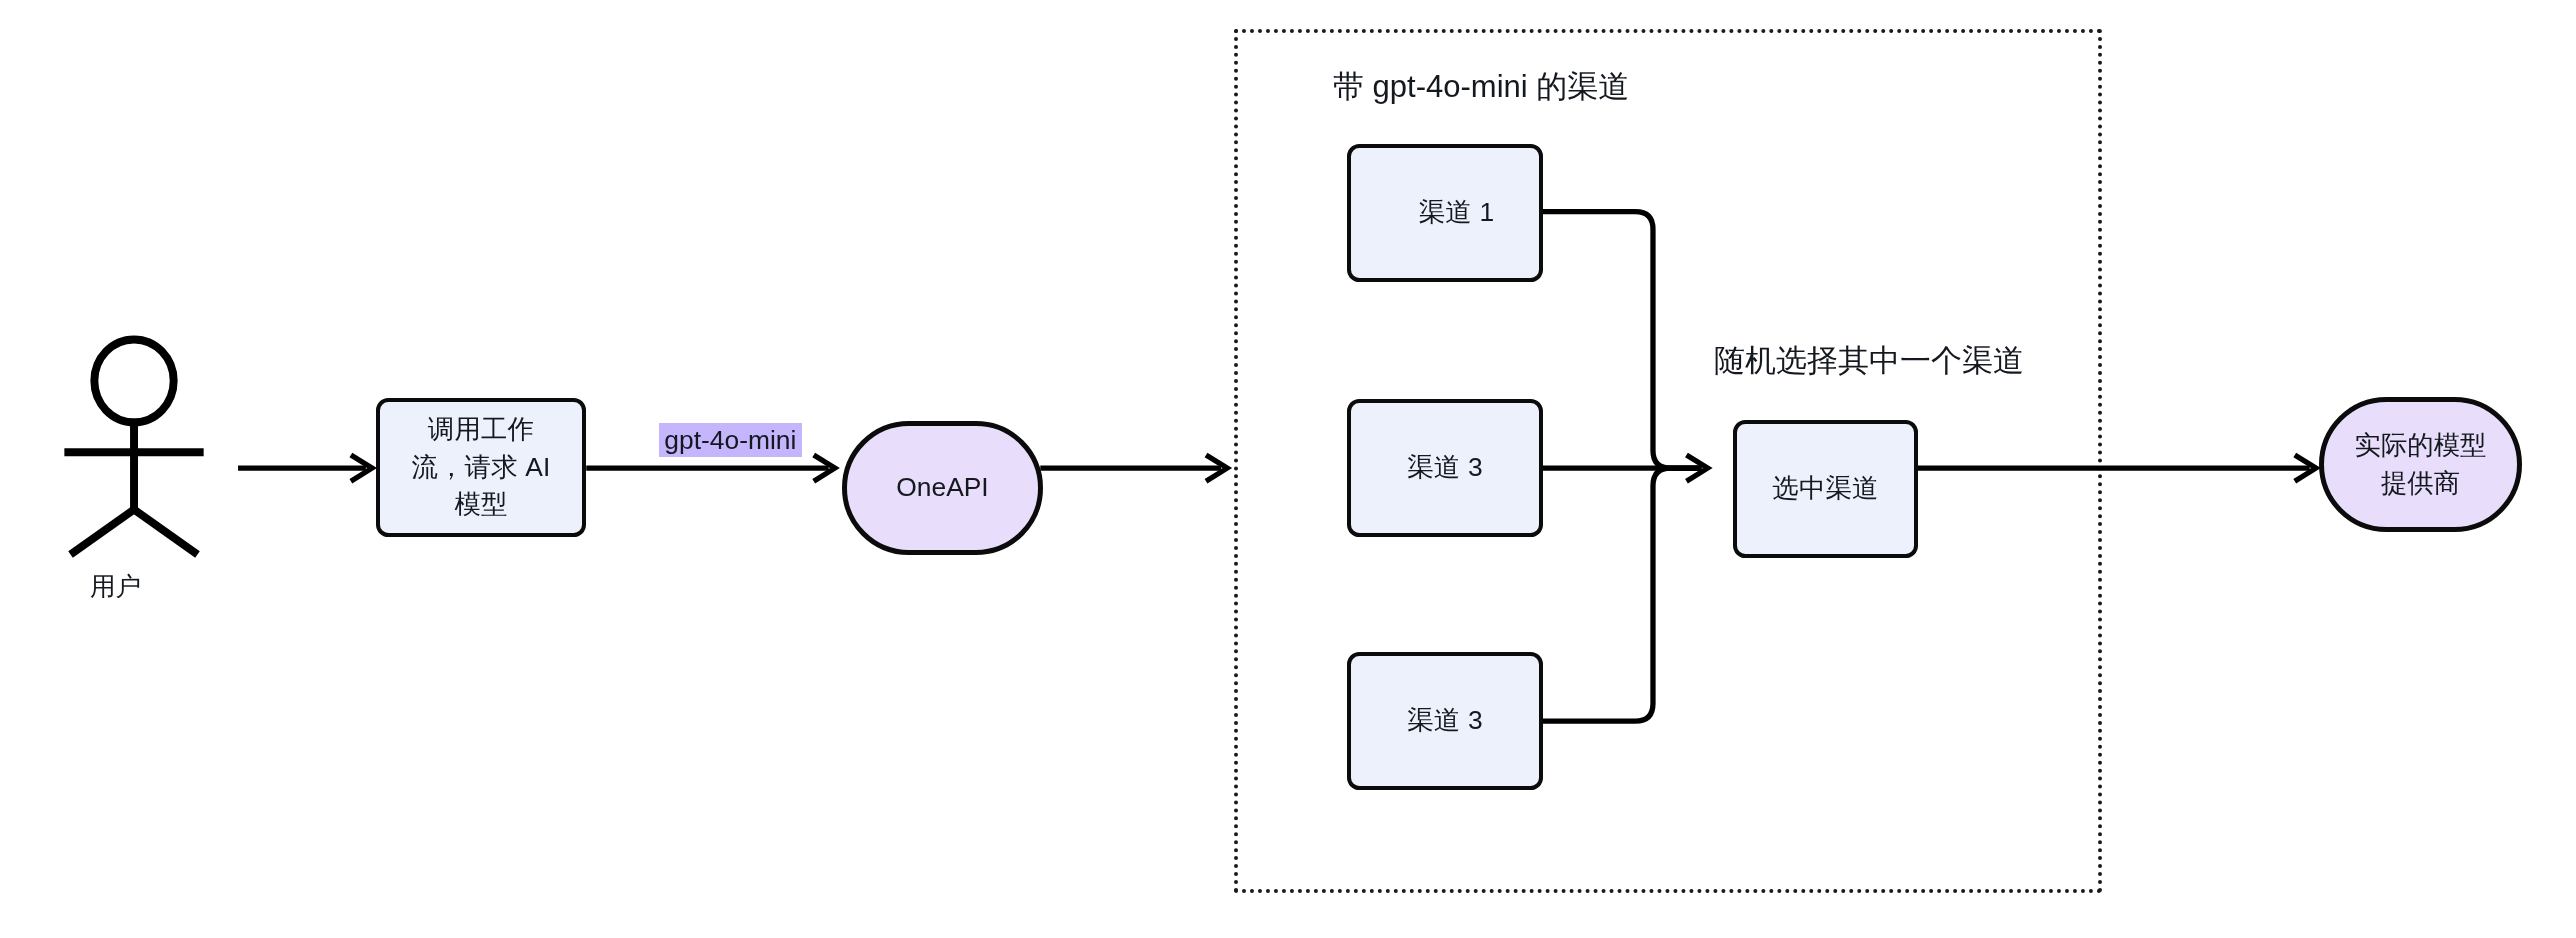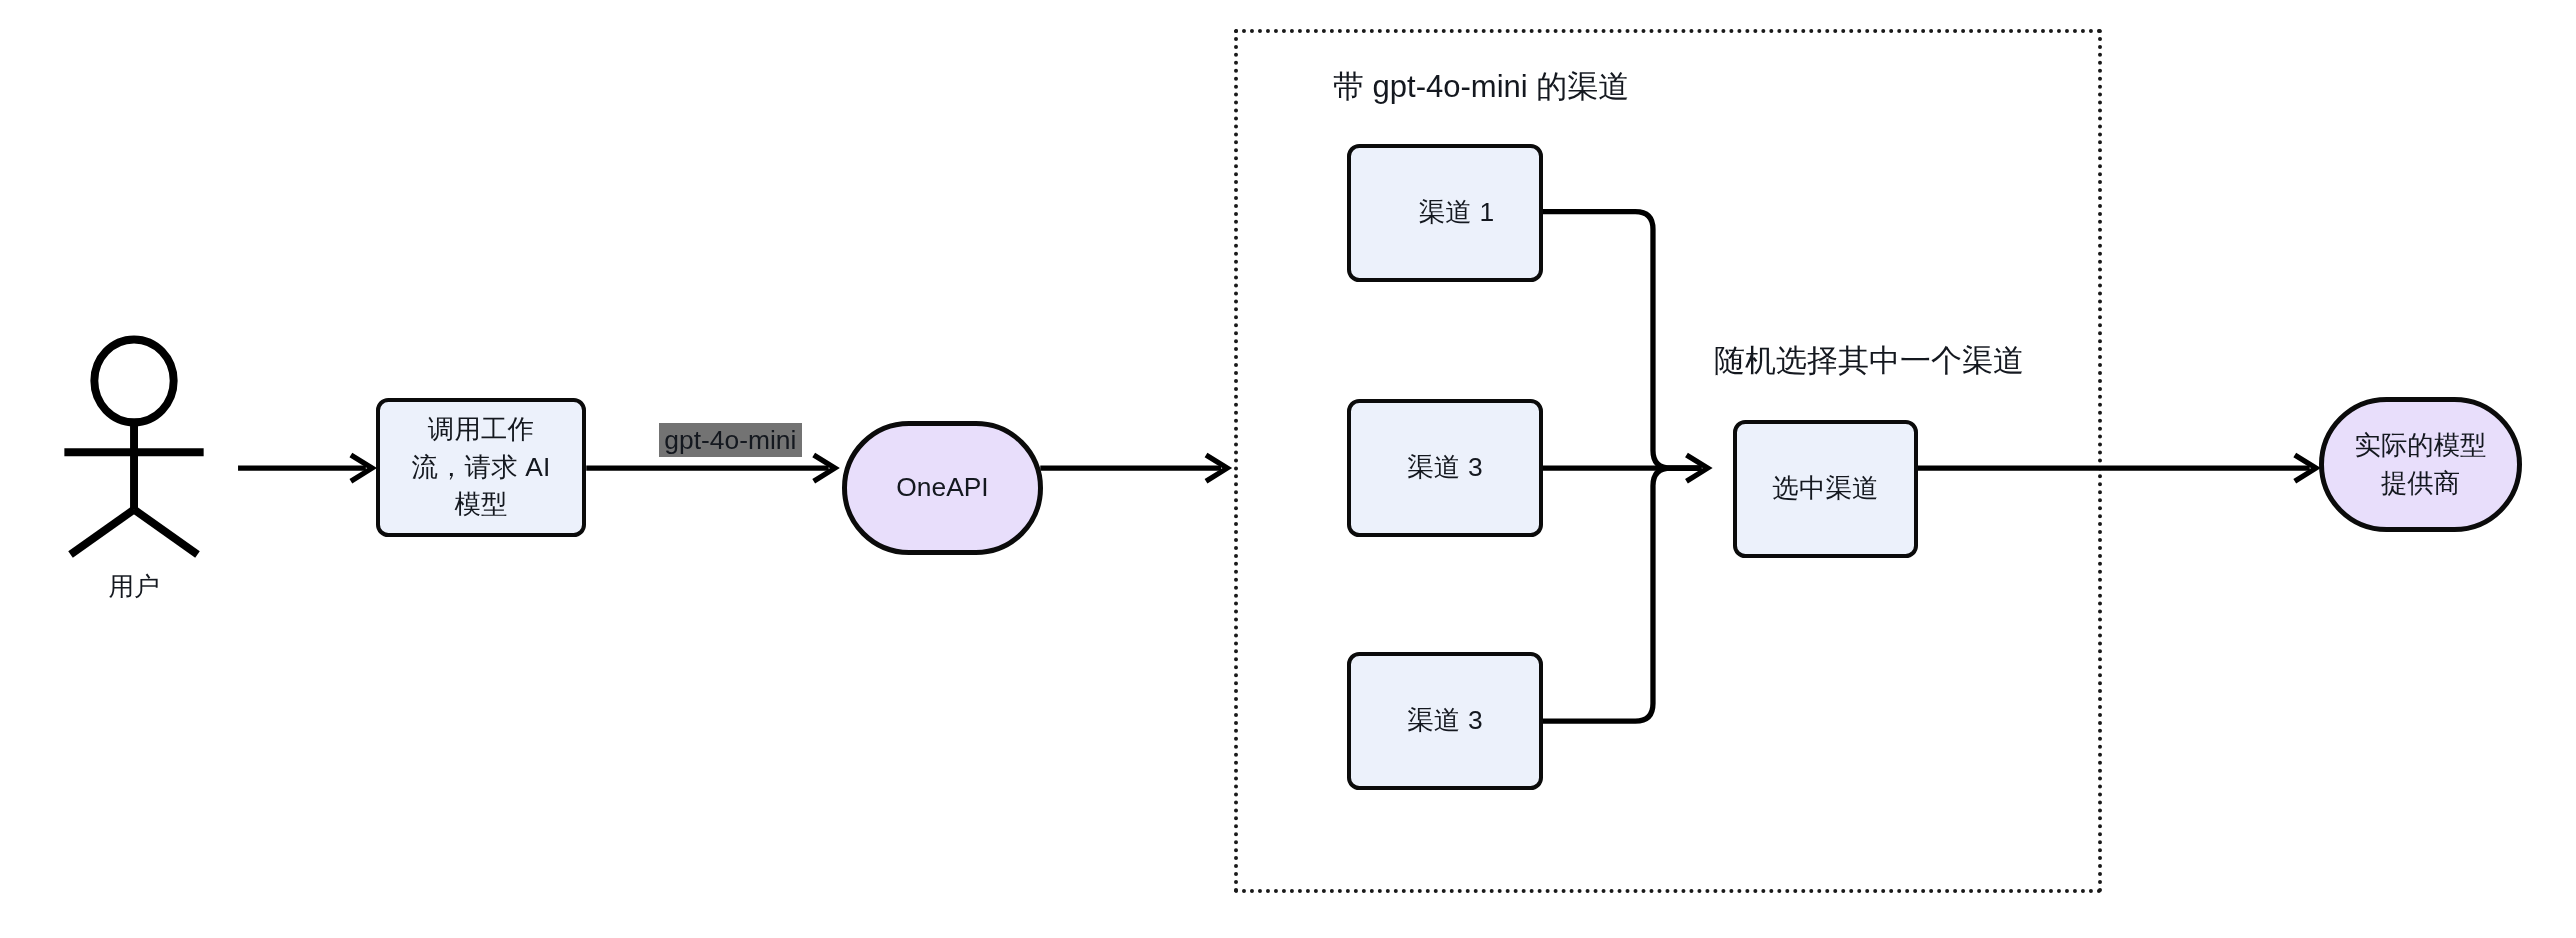--- a/index.html
+++ b/index.html
@@ -88,29 +88,29 @@
     line-height: 1.4;
     white-space: nowrap;
     text-align: center;
   }
   .edge-label {
     position: absolute;
     color: #14181f;
     font-size: 26.4px;
     line-height: 1.3;
     white-space: nowrap;
-    background: #737373;
+    background: #c4b5fd;
     padding: 0 5.3px;
   }
   .actor-label {
     position: absolute;
     color: #14181f;
     font-size: 25.6px;
     white-space: nowrap;
-    text-align: center;
+    text-align: left;
   }
 </style>
 </head>
 <body>
 
 <div id="canvas">
 
   <div class="group-box" style="left:1234px; top:29px; width:868px; height:864px;"></div>
 
   <div class="free-label" style="left:1333px; top:65px; width:282px;">带 gpt-4o-mini 的渠道</div>

